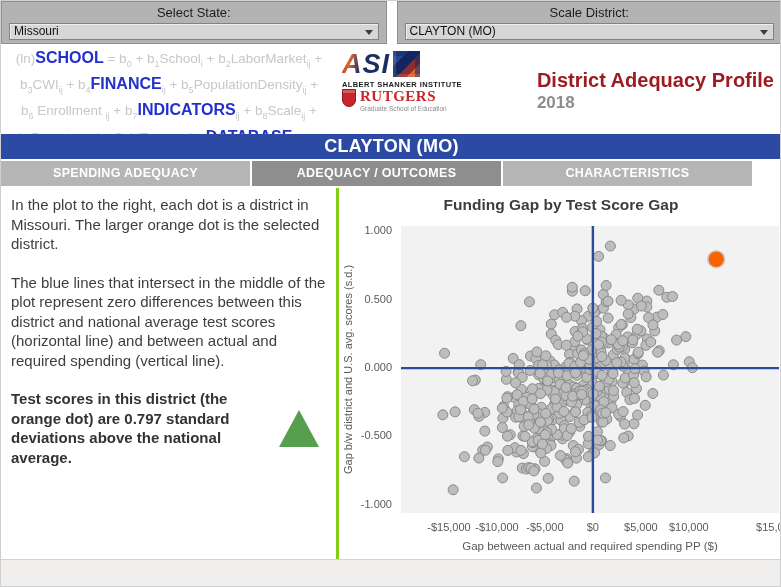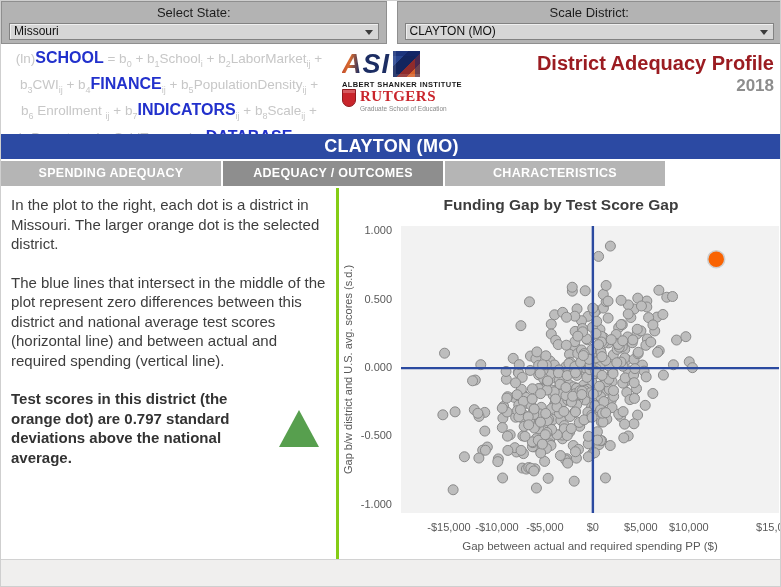--- a/index.html
+++ b/index.html
@@ -29,28 +29,28 @@
               -webkit-background-clip:text; background-clip:text; -webkit-text-fill-color:transparent; }
   .asi-mosaic { width:27px; height:26px;
                 background: linear-gradient(135deg,#27448f 0 30%,#12255e 30% 55%,#8f2b2b 55% 75%,#d8622a 75% 100%);
                 box-shadow: inset 3px -3px 0 rgba(255,255,255,.12), inset -5px 5px 0 rgba(20,40,110,.55); }
   .asi-caption { font-size:7.5px; font-weight:bold; color:#1a1a1a; letter-spacing:.4px; margin-top:2px; white-space:nowrap; }
   .rutgers { display:flex; align-items:flex-start; gap:4px; }
   .ru-shield { width:14px; height:18px; background:#c9252c; border-radius:0 0 7px 7px; border:1px solid #8e1a1f;
                box-shadow: inset 0 3px 0 rgba(255,255,255,.25); }
   .ru-name { font-family:"Liberation Serif", serif; font-size:15px; font-weight:bold; color:#c9252c; letter-spacing:.5px; line-height:15px; }
   .ru-caption { font-size:6.5px; color:#8a8a8a; margin-top:1px; }
-  .title-block { position:absolute; right:8px; top:8px; text-align:right; }
+  .title-block { position:absolute; right:8px; top:25px; }
   .profile-title { font-size:20px; font-weight:bold; color:#9b1c21; }
   .profile-year { font-size:17px; font-weight:bold; color:#8d8d8d; margin-top:1px; }
 
   
   .banner { position:absolute; left:0; top:133px; width:781px; height:25px; background:#2c4aa3;
             color:#fff; font-size:18px; font-weight:bold; text-align:center; line-height:25px; letter-spacing:.3px; }
-  .tabs { position:absolute; left:0; top:160px; width:664px; height:25px; display:flex; gap:2px; background:#fff; }
+  .tabs { position:absolute; left:0; top:160px; width:751px; height:25px; display:flex; gap:2px; background:#fff; }
   .tab { flex:1; background:#b5b5b5; color:#fff; font-size:12.5px; font-weight:bold; text-align:center;
          line-height:25px; letter-spacing:.3px; cursor:pointer; }
   .tab.active { background:#8e8e8e; }
 
   
   .content { position:absolute; left:0; top:187px; width:781px; height:371px; background:#fff; }
   .left-panel { position:absolute; left:0; top:0; width:338px; height:371px; border-right:3px solid #84cc16;
                 padding:7px 10px 0 10px; color:#3e3e3e; }
   .left-panel p { font-size:15px; line-height:19.5px; margin-bottom:19px; }
   .stmt-row { display:flex; align-items:center; margin-bottom:23px; }

